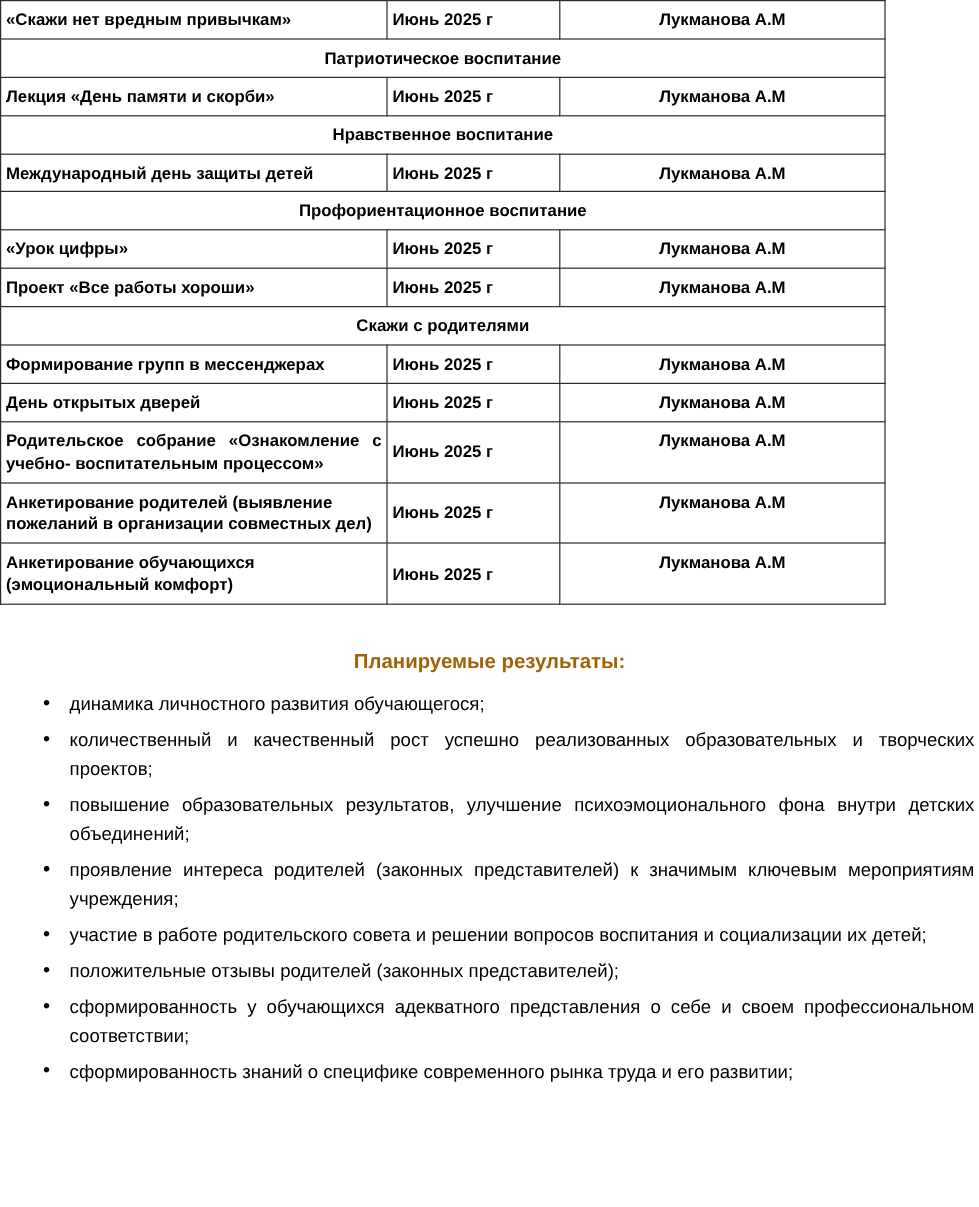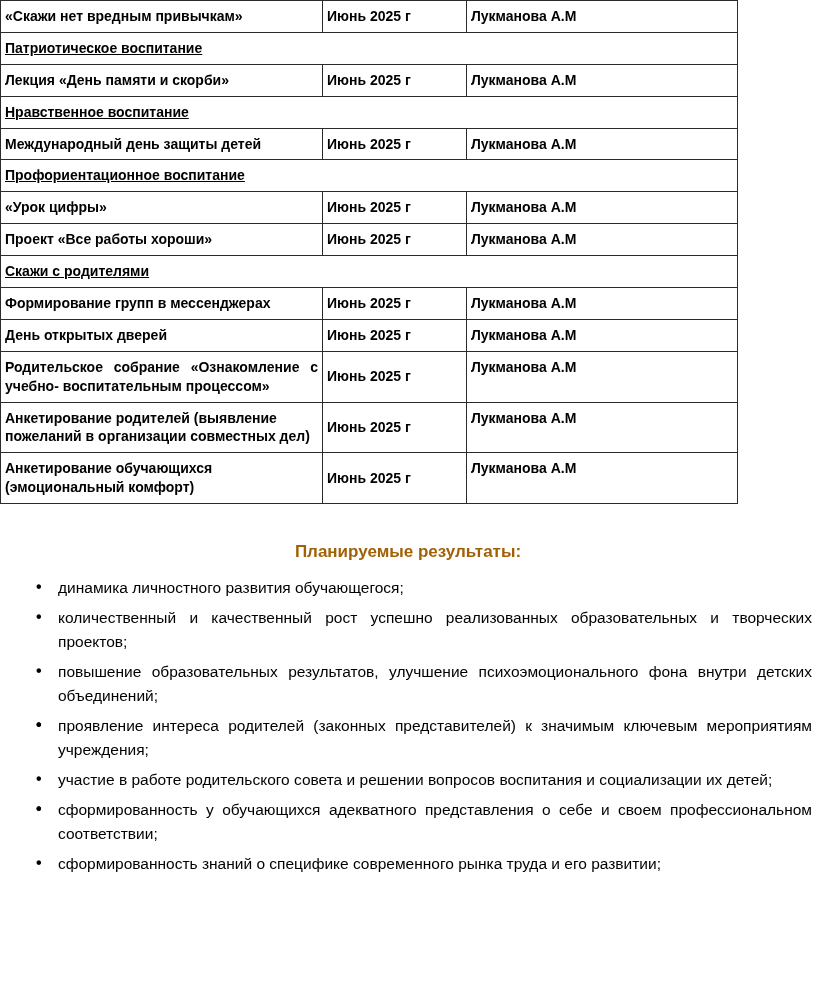--- a/index.html
+++ b/index.html
@@ -33,28 +33,27 @@
     vertical-align: top;
     padding-left: 2px;
     padding-right: 6px;
   }
   td.cell-activity.justify { text-align: justify; }
   td.cell-date {
     text-align: left;
     vertical-align: middle;
   }
   td.cell-resp {
-    text-align: left;
+    text-align: center;
     vertical-align: top;
   }
   td.cell-section {
-    text-align: left;
+    text-align: center;
     font-weight: bold;
     padding: 5px 4px;
-    text-decoration: underline;
   }
 
   
   .results-heading {
     margin: 38px 0 14px 0;
     text-align: center;
     font-size: 17px;
     font-weight: bold;
   }
 
@@ -159,18 +158,18 @@
 
   <h2 class="results-heading" style="color: #a16207;">Планируемые результаты:</h2>
 
   <ul class="results" id="results-list">
       <li><span class="bullet">•</span><span>динамика личностного развития обучающегося;</span></li>
       <li><span class="bullet">•</span><span>количественный и качественный рост успешно реализованных образовательных и творческих проектов;</span></li>
       <li><span class="bullet">•</span><span>повышение образовательных результатов, улучшение психоэмоционального фона внутри детских объединений;</span></li>
       <li><span class="bullet">•</span></li>
       <li><span class="bullet">•</span><span>проявление интереса родителей (законных представителей) к значимым ключевым мероприятиям учреждения;</span></li>
       <li><span class="bullet">•</span><span>участие в работе родительского совета и решении вопросов воспитания и социализации их детей;</span></li>
-      <li><span class="bullet">•</span></li>
+      <li><span class="bullet">•</span><span>положительные отзывы родителей (законных представителей);</span></li>
       <li><span class="bullet">•</span><span>сформированность у обучающихся адекватного представления о себе и своем профессиональном соответствии;</span></li>
       <li><span class="bullet">•</span><span>сформированность знаний о специфике современного рынка труда и его развитии;</span></li>
     </ul>
 
 </div>
 
 </body></html>

